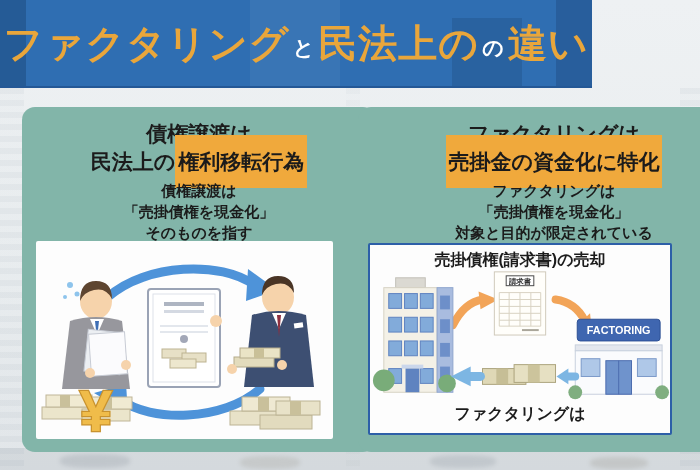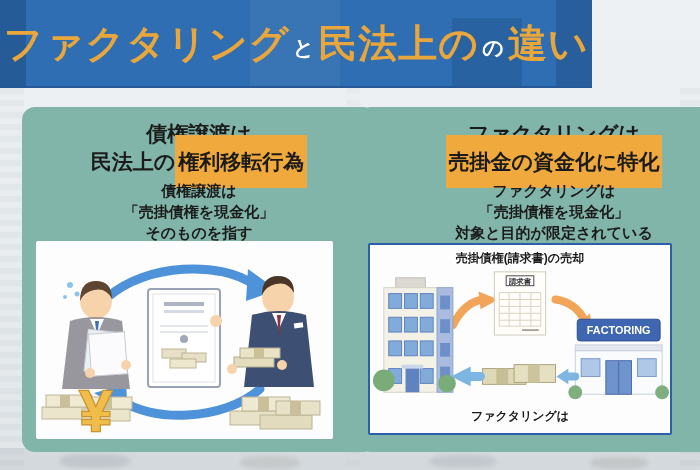--- a/index.html
+++ b/index.html
@@ -43,21 +43,21 @@
   .hl{background:#f0a93c;padding:15px 3px;}
   .panel-desc{margin-top:6px;font-size:15px;line-height:1.38;font-weight:700;color:#1b1b1b;}
   .illu-box{
     position:absolute;background:#fdfdfd;border-radius:2px;overflow:hidden;
   }
   .panel.left .illu-box{left:14px;top:134px;width:297px;height:198px;}
   .panel.right .illu-box{left:10px;top:136px;width:304px;height:192px;border:2px solid #2d5fa8;box-sizing:border-box;}
   .illu-box svg{display:block;}
   .panel.left .illu-box svg{position:absolute;left:0;top:0;width:100%;height:100%;}
   .panel.right .illu-box svg{position:absolute;left:0;top:22px;width:100%;height:140px;}
-  .box-label{position:absolute;left:0;right:0;font-size:12px;font-weight:800;color:#1b1b1b;}
+  .box-label{position:absolute;left:0;right:0;font-size:16px;font-weight:800;color:#1b1b1b;}
   .box-label.top{top:5px;}
   .box-label.bottom{bottom:8px;}
 </style>
 </head>
 <body>
 
 <div class="screen">
 
   <div>
     <div class="bg-col l"></div>

